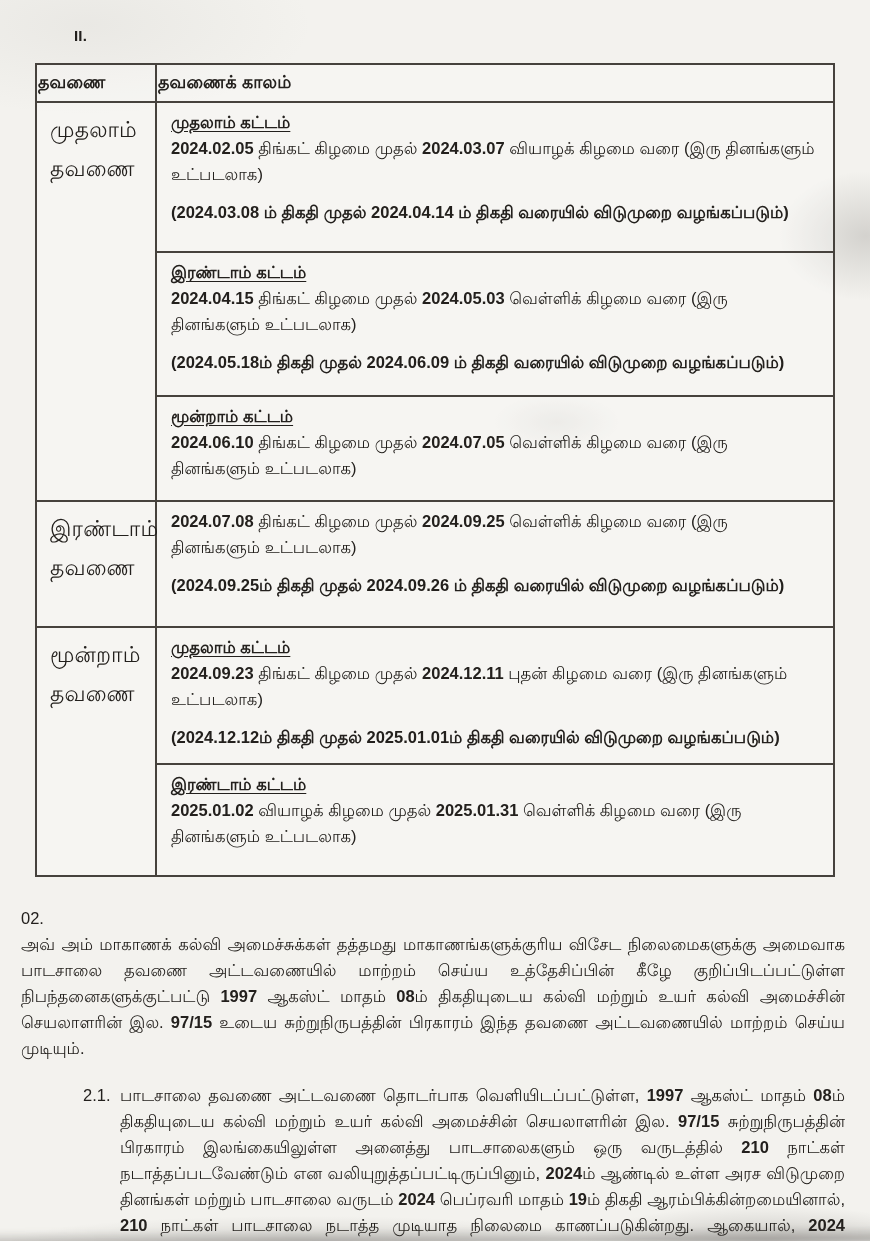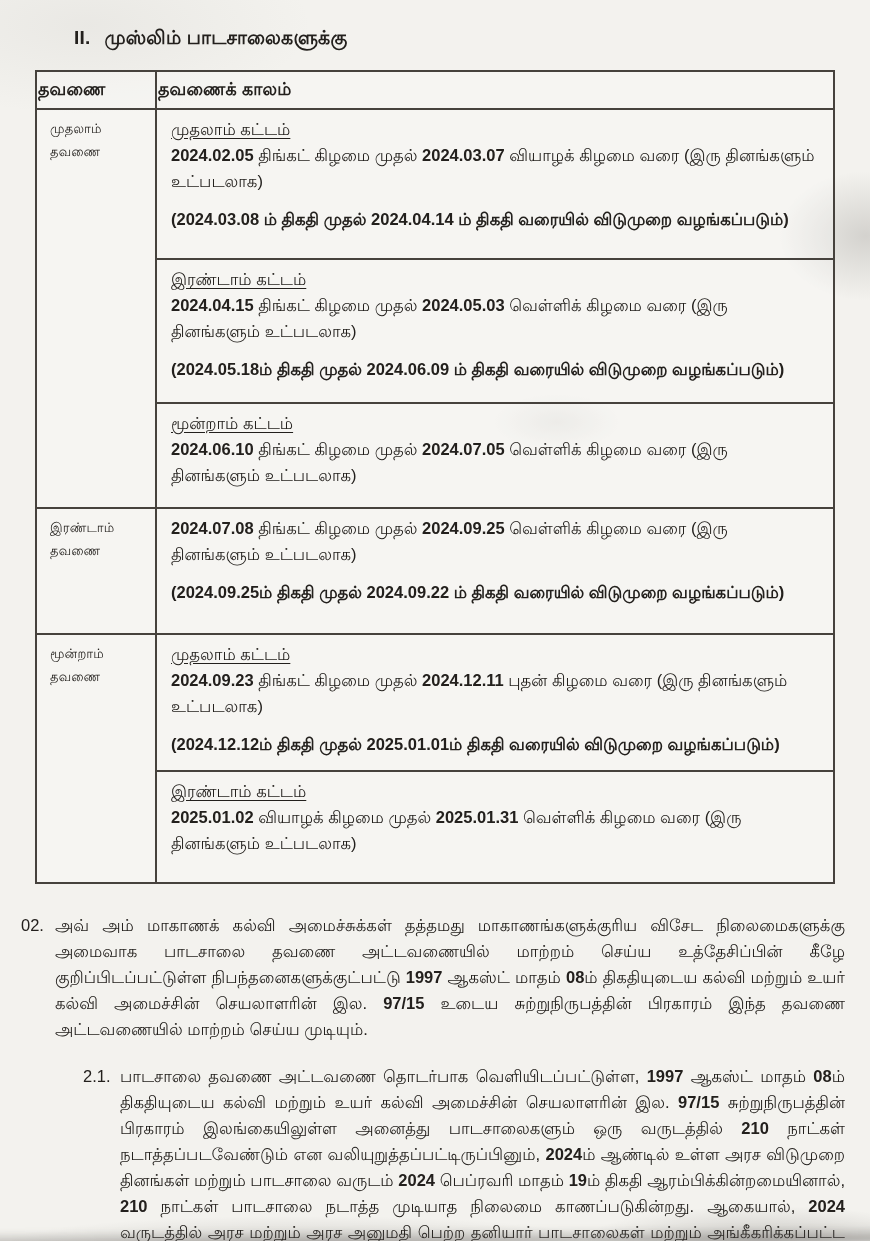--- a/index.html
+++ b/index.html
@@ -20,82 +20,81 @@
   }
   .bottom-streak {
     position:absolute; left:-10px; right:-10px; bottom:-3px; height:16px;
     background:linear-gradient(to top, rgba(80,77,73,.38), rgba(80,77,73,0));
     filter:blur(2px);
     transform:rotate(-0.35deg);
   }
   .doc-heading {
     display:flex; align-items:baseline; gap:14px;
     margin:27px 0 0 74px;
-    font-size:19px; font-weight:700;
+    font-size:15px; font-weight:700;
     letter-spacing:.2px;
   }
   table.schedule {
     border-collapse:collapse;
     table-layout:fixed;
     width:800px;
     margin:19px 0 0 35px;
     background:rgba(255,255,255,.25);
   }
   .schedule th, .schedule td {
     border:2px solid #46423d;
     vertical-align:top;
   }
   .schedule th {
     height:34px;
     font-size:17.5px; font-weight:700;
     text-align:left; vertical-align:middle;
     letter-spacing:.2px;
   }
   td.term-cell {
-    font-size:13px;
+    font-size:22px;
     line-height:1.78;
     padding:7px 6px 6px 13px;
     letter-spacing:.2px;
   }
   td.period-cell {
     font-size:16.5px;
     line-height:26px;
     padding:6px 14px 5px 14px;
   }
   .stage {
-    font-weight:400;
+    font-weight:700;
     text-decoration:underline;
     text-underline-offset:3px;
   }
   .holiday { font-weight:700;margin-top:12px; }
   .period b, .para b { font-weight:700; }
   
   .h-r1s1{height:137px}.h-r1s2{height:131px}.h-r1s3{height:92px}
   .h-r2  {height:113px}.h-r3s1{height:124px}.h-r3s2{height:99px}
 
   .para {
     display:flex;
     font-size:16.5px;
     line-height:26px;
   }
   .para .num { flex:0 0 auto; }
   .para .body { flex:1 1 auto; text-align:justify; }
-  .para-02 { margin:28px 25px 9px 21px; }
+  .para-02 { margin:28px 25px 9px 21px;flex-direction:column; }
   .para-02 .num { width:34px; }
   .para-21 { margin:21px 25px 0 83px; }
   .para-21 .num { width:37px; }
 </style>
 </head>
 <body>
 
 <div class="page">
 
   <div class="doc-heading">
     <span>II.</span>
-    <span>முஸ்லிம் பாடசாலைகளுக்கு</span>
   </div>
 
   <table class="schedule">
     <colgroup>
         <col style="width:120px">
         <col>
       </colgroup>
     <thead>
       <tr>
         <th>தவணை</th>
@@ -123,21 +122,21 @@
         <td class="period-cell h-r1s3">
           <div class="stage">மூன்றாம் கட்டம்</div>
           <div class="period"><b>2024.06.10</b> திங்கட் கிழமை முதல் <b>2024.07.05</b> வெள்ளிக் கிழமை வரை (இரு தினங்களும் உட்படலாக)</div>
         </td>
       </tr>
 
       <tr>
         <td class="term-cell">இரண்டாம் தவணை</td>
         <td class="period-cell h-r2">
           <div class="period"><b>2024.07.08</b> திங்கட் கிழமை முதல் <b>2024.09.25</b> வெள்ளிக் கிழமை வரை (இரு தினங்களும் உட்படலாக)</div>
-          <div class="holiday">(<b>2024.09.25</b>ம் திகதி முதல் <b>2024.09.22</b> ம் திகதி வரையில் விடுமுறை வழங்கப்படும்)</div>
+          <div class="holiday">(<b>2024.09.25</b>ம் திகதி முதல் <b>2024.09.26</b> ம் திகதி வரையில் விடுமுறை வழங்கப்படும்)</div>
         </td>
       </tr>
 
       <tr>
         <td class="term-cell" rowspan="2">மூன்றாம் தவணை</td>
         <td class="period-cell h-r3s1">
           <div class="stage">முதலாம் கட்டம்</div>
           <div class="period"><b>2024.09.23</b> திங்கட் கிழமை முதல் <b>2024.12.11</b> புதன் கிழமை வரை (இரு தினங்களும் உட்படலாக)</div>
           <div class="holiday">(<b>2024.12.12</b>ம் திகதி முதல் <b>2025.01.01</b>ம் திகதி வரையில் விடுமுறை வழங்கப்படும்)</div>
         </td>

